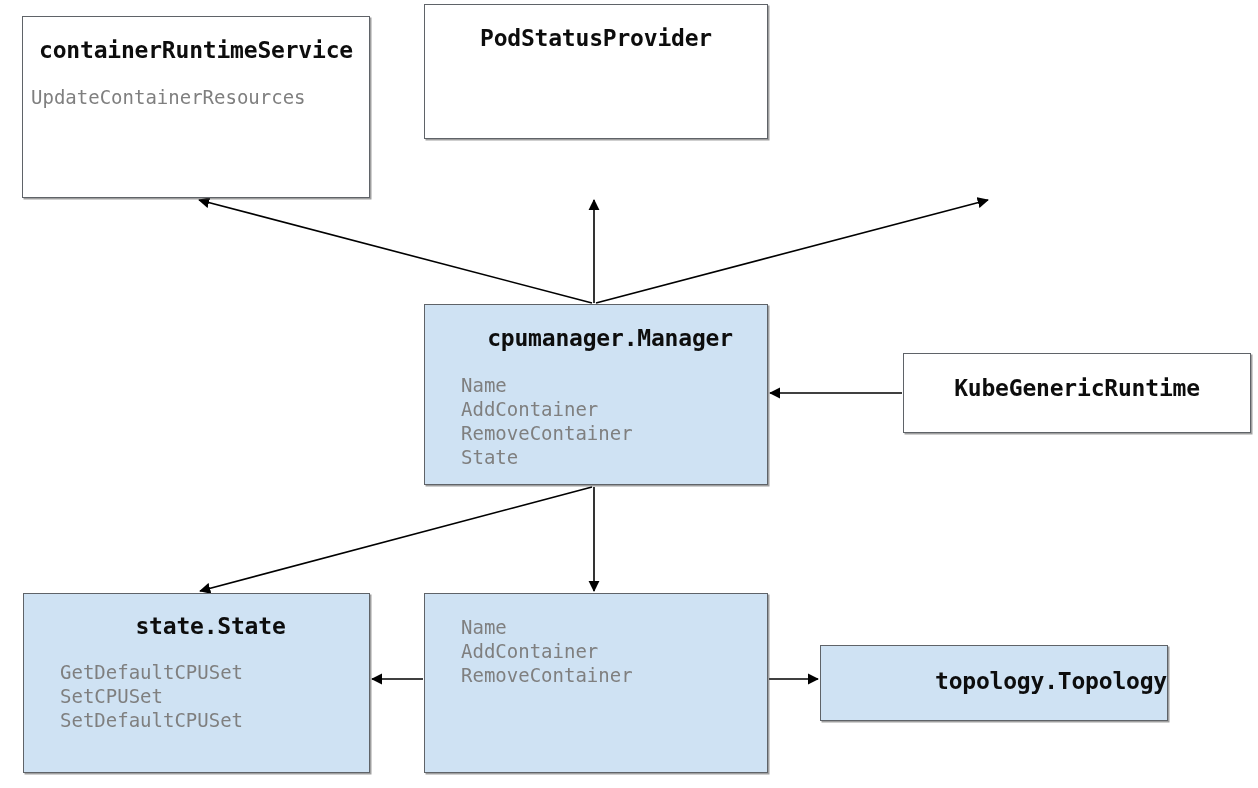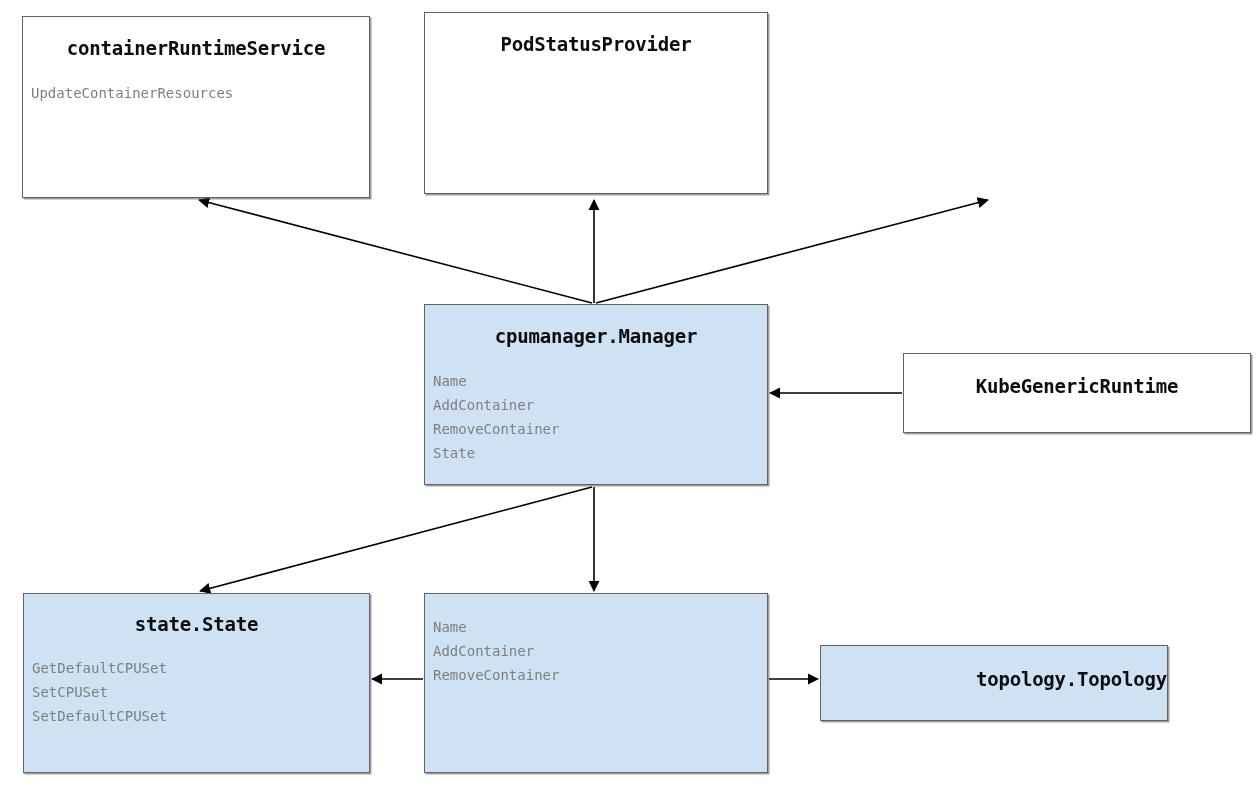--- a/index.html
+++ b/index.html
@@ -28,44 +28,45 @@
   }
   .node {
     position: absolute;
     box-sizing: border-box;
     border: 1.6px solid #5f6368;
     box-shadow: 1.5px 1.5px 0 rgba(80,80,80,0.55);
     background: #ffffff;
   }
   .node.filled {
     background: #cfe2f3;
+    padding-left: 28px;
   }
   .node-title {
     text-align: center;
     font-family: "DejaVu Sans Mono", monospace;
     font-weight: bold;
-    font-size: 19px;
+    font-size: 23px;
     color: #0d0d0d;
     letter-spacing: -0.2px;
     white-space: nowrap;
   }
   .node-members {
     font-family: "DejaVu Sans Mono", monospace;
     font-weight: normal;
-    font-size: 14px;
+    font-size: 19px;
     color: #7f7f7f;
     line-height: 24px;
     white-space: nowrap;
   }
   .member {
     display: block;
   }
   
   #node-containerruntimeservice { left: 22px;  top: 16px;  width: 348px; height: 182px; }
-  #node-podstatusprovider       { left: 424px; top: 12px;  width: 344px; height: 182px; }
+  #node-podstatusprovider       { left: 424px; top: 4px;  width: 344px; height: 135px; }
   #node-activepodsfunc          { left: 818px; top: 16px;  width: 350px; height: 182px; }
   #node-cpumanager-manager      { left: 424px; top: 304px; width: 344px; height: 181px; }
   #node-kubegenericruntime      { left: 903px; top: 353px; width: 348px; height: 80px;  }
   #node-state-state             { left: 23px;  top: 593px; width: 347px; height: 180px; }
   #node-cpumanager-policy       { left: 424px; top: 593px; width: 344px; height: 180px; }
   #node-topology-topology       { left: 820px; top: 645px; width: 348px; height: 76px;  }
 
   #node-containerruntimeservice .node-title { margin-top: 20px; }
   #node-containerruntimeservice .node-members { margin-top: 22px; margin-left: 8px; }
   #node-podstatusprovider .node-title { margin-top: 20px; }

